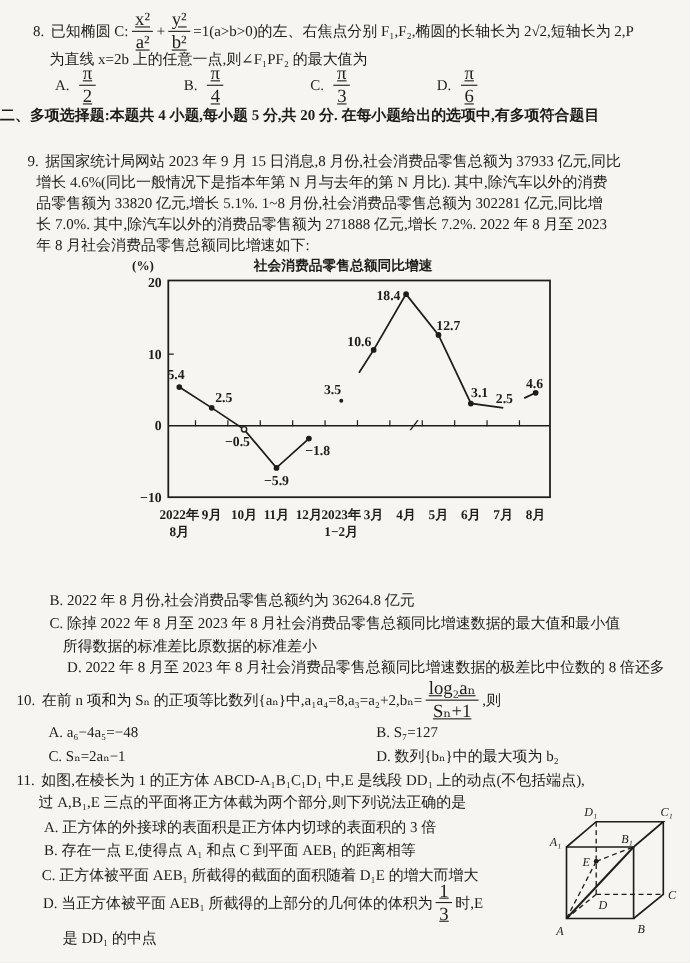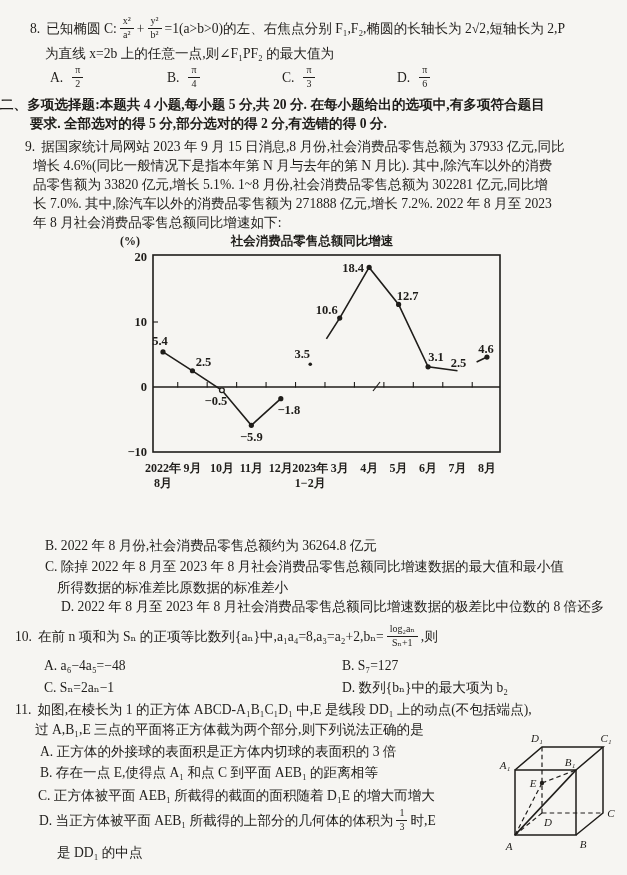--- a/index.html
+++ b/index.html
@@ -3,21 +3,21 @@
 <meta charset="utf-8">
 <style>
   html,body{margin:0;padding:0;background:#e9e8e6;}
   .page{position:relative;width:627px;height:875px;background:#f6f5f2;color:#1f1d1a;
         font-family:"Liberation Serif","DejaVu Serif",serif;font-size:13.6px;overflow:hidden;}
   .ln{position:absolute;white-space:nowrap;line-height:19px;}
   .mathln{display:flex;align-items:center;}
   .sect{font-weight:700;}
   .qnum{margin-right:6px;}
   .frac{display:inline-flex;flex-direction:column;align-items:center;line-height:1.05;
-        font-size:10px;margin:0 3px;}
+        font-size:17px;margin:0 3px;text-decoration:underline;}
   .frac .fnum{padding:0 3px 1px;border-bottom:1.2px solid #1f1d1a;}
   .frac .fden{padding-top:1px;text-align:center;}
   .optfrac{display:inline-flex;align-items:center;}
   svg{position:absolute;}
   svg text{font-family:"Liberation Serif","DejaVu Serif",serif;fill:#1f1d1a;}
   .cube-label{font-style:italic;font-size:11px;}
 </style>
 </head>
 <body>
 
@@ -62,21 +62,20 @@
   </div>
   <div class="ln mathln optfrac" style="left:397px;top:62px;height:30px;">
     <span class="qnum">D.</span>
     <span class="frac">
         <span class="fnum">π</span>
         <span class="fden">6</span>
       </span>
   </div>
 
   <div class="ln sect" style="left:0;top:95px;">二、多项选择题:本题共 4 小题,每小题 5 分,共 20 分. 在每小题给出的选项中,有多项符合题目</div>
-  <div class="ln sect" style="left:30px;top:114px;">要求. 全部选对的得 5 分,部分选对的得 2 分,有选错的得 0 分.</div>
 
   <div class="ln" style="left:25px;top:137px;"><span class="qnum">9.</span><span>据国家统计局网站 2023 年 9 月 15 日消息,8 月份,社会消费品零售总额为 37933 亿元,同比</span></div>
   <div class="ln" style="left:33px;top:156px;">增长 4.6%(同比一般情况下是指本年第 N 月与去年的第 N 月比). 其中,除汽车以外的消费</div>
   <div class="ln" style="left:33px;top:175px;">品零售额为 33820 亿元,增长 5.1%. 1~8 月份,社会消费品零售总额为 302281 亿元,同比增</div>
   <div class="ln" style="left:33px;top:194px;">长 7.0%. 其中,除汽车以外的消费品零售额为 271888 亿元,增长 7.2%. 2022 年 8 月至 2023</div>
   <div class="ln" style="left:33px;top:213px;">年 8 月社会消费品零售总额同比增速如下:</div>
 
   <svg style="left:80px;top:232px;" width="470" height="262" viewBox="0 0 470 262">
       <rect x="73" y="23" width="347" height="197" fill="none" stroke="#1f1d1a" stroke-width="1.6"></rect>
       <line x1="73" y1="155" x2="420" y2="155" stroke="#1f1d1a" stroke-width="1.4"></line>

